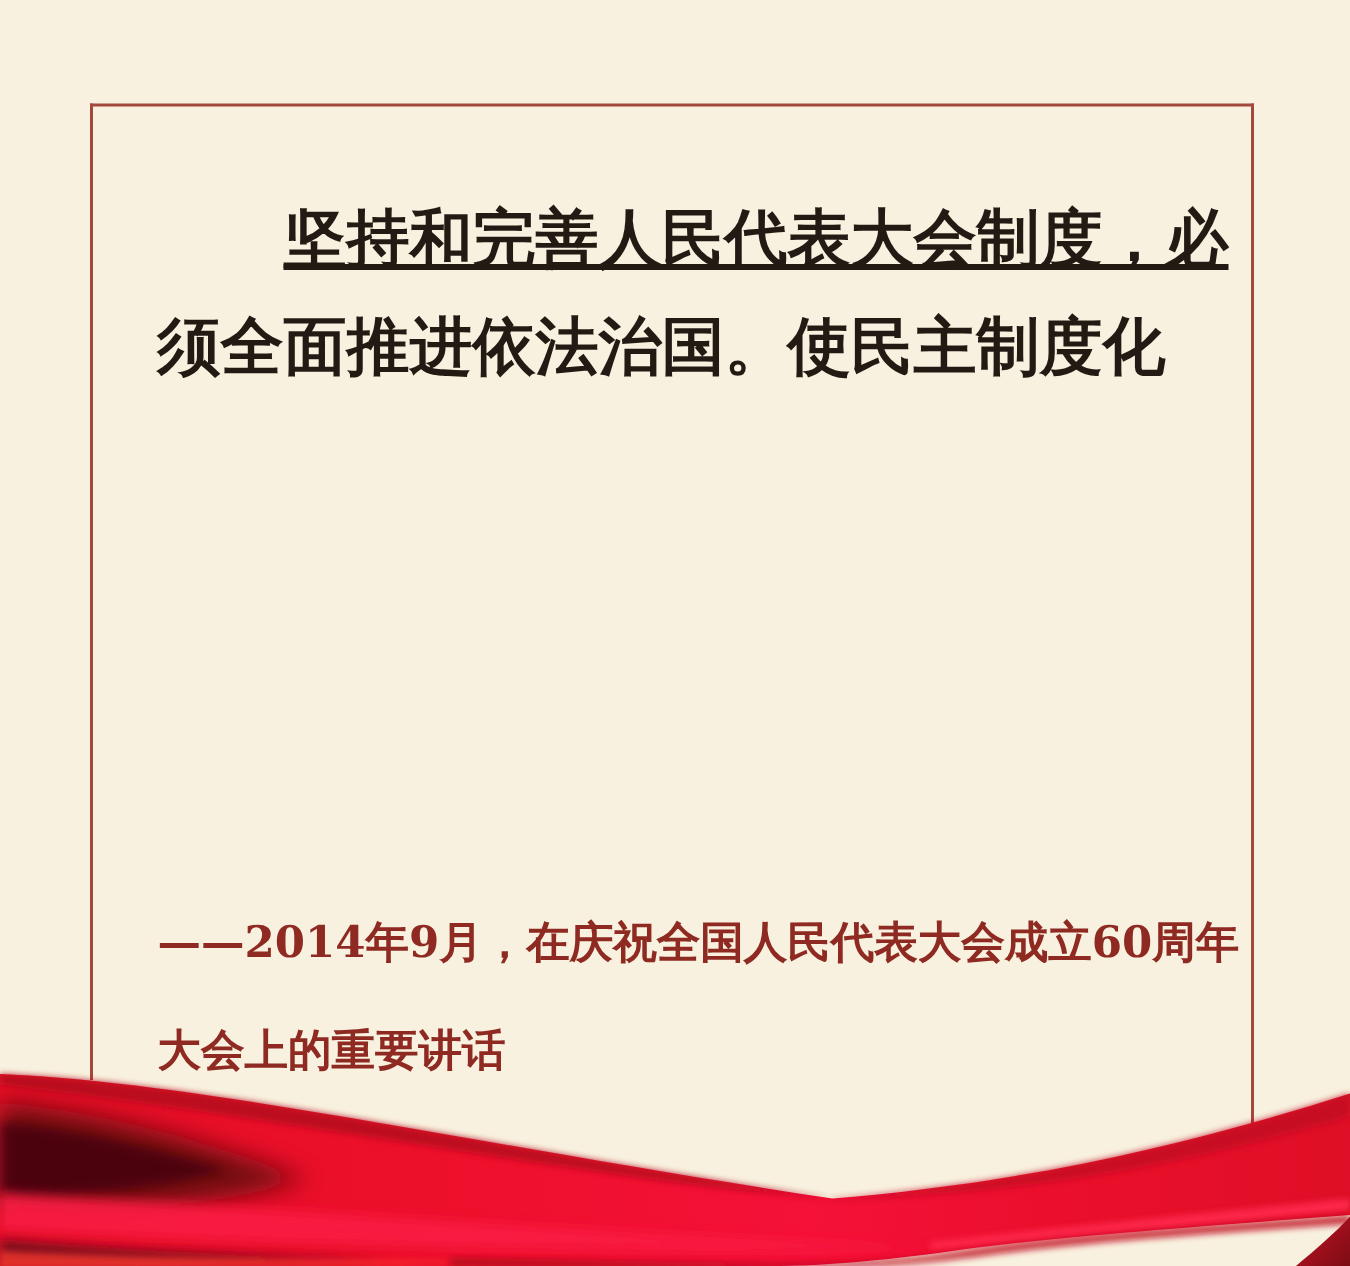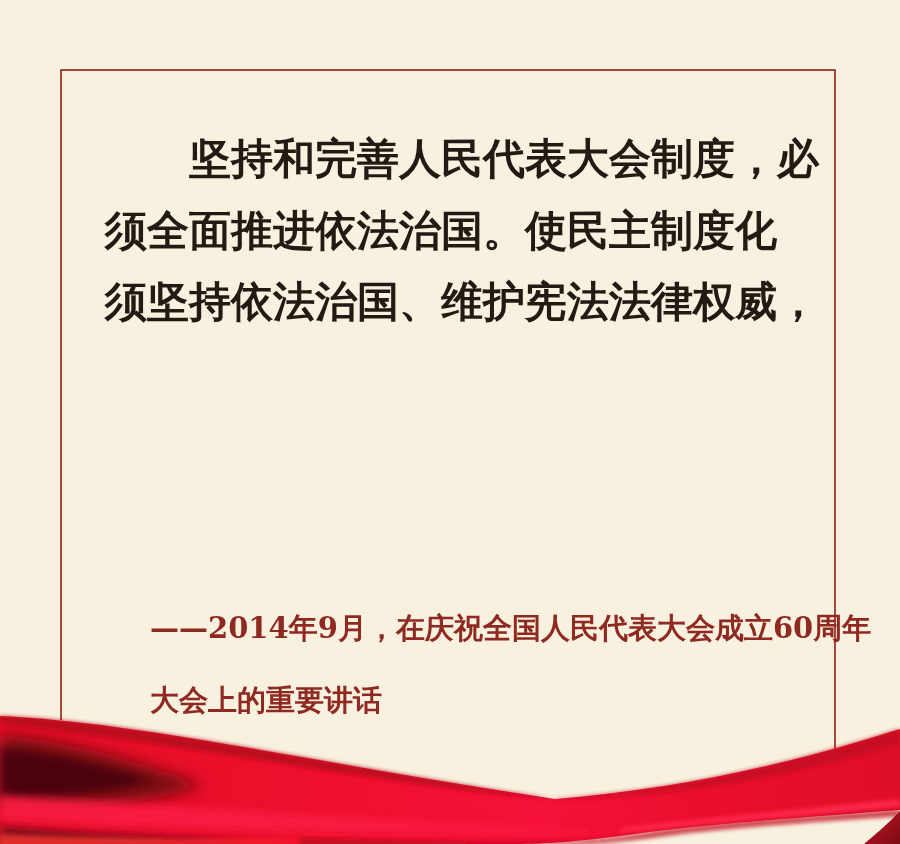--- a/index.html
+++ b/index.html
@@ -18,47 +18,45 @@
   .frame-right{position:absolute;left:834px;top:69px;width:2px;height:685px;background:#a4473d;}
 
   .quote{
     position:absolute;left:105px;top:123px;width:716px;
     font-family:"DejaVu Sans",sans-serif;
     font-weight:700;
     font-size:42px;line-height:71.5px;
     color:#211b14;
   }
   .quote-line{white-space:nowrap;}
-  .quote-line.indent{padding-left:84px;}
+  .quote-line.indent{padding-left:84px;text-decoration:underline;}
 
   .attribution{
     position:absolute;left:105px;top:593px;width:730px;
     font-family:"DejaVu Serif",serif;
     font-weight:600;
     font-size:29px;line-height:71.5px;
     color:#8f2a22;
-    margin-left:45px;
   }
   .attr-line{white-space:nowrap;}
 
   .ribbon{position:absolute;left:0;top:0;width:900px;height:844px;pointer-events:none;}
 </style>
 </head>
 <body>
 
 <div class="poster">
 
   <div class="frame-top"></div>
   <div class="frame-left"></div>
   <div class="frame-right"></div>
 
   <div class="quote">
     <div class="quote-line indent">坚持和完善人民代表大会制度，必</div>
     <div class="quote-line">须全面推进依法治国。使民主制度化</div>
-    <div class="quote-line">须坚持依法治国、维护宪法法律权威，</div>
   </div>
 
   <div class="attribution">
     <div class="attr-line">——2014年9月，在庆祝全国人民代表大会成立60周年</div>
     <div class="attr-line">大会上的重要讲话</div>
   </div>
 
   <svg class="ribbon" viewBox="0 0 900 844" width="900" height="844" aria-hidden="true">
     <defs>
       <linearGradient id="gradMain" x1="0" y1="0" x2="1" y2="0">

